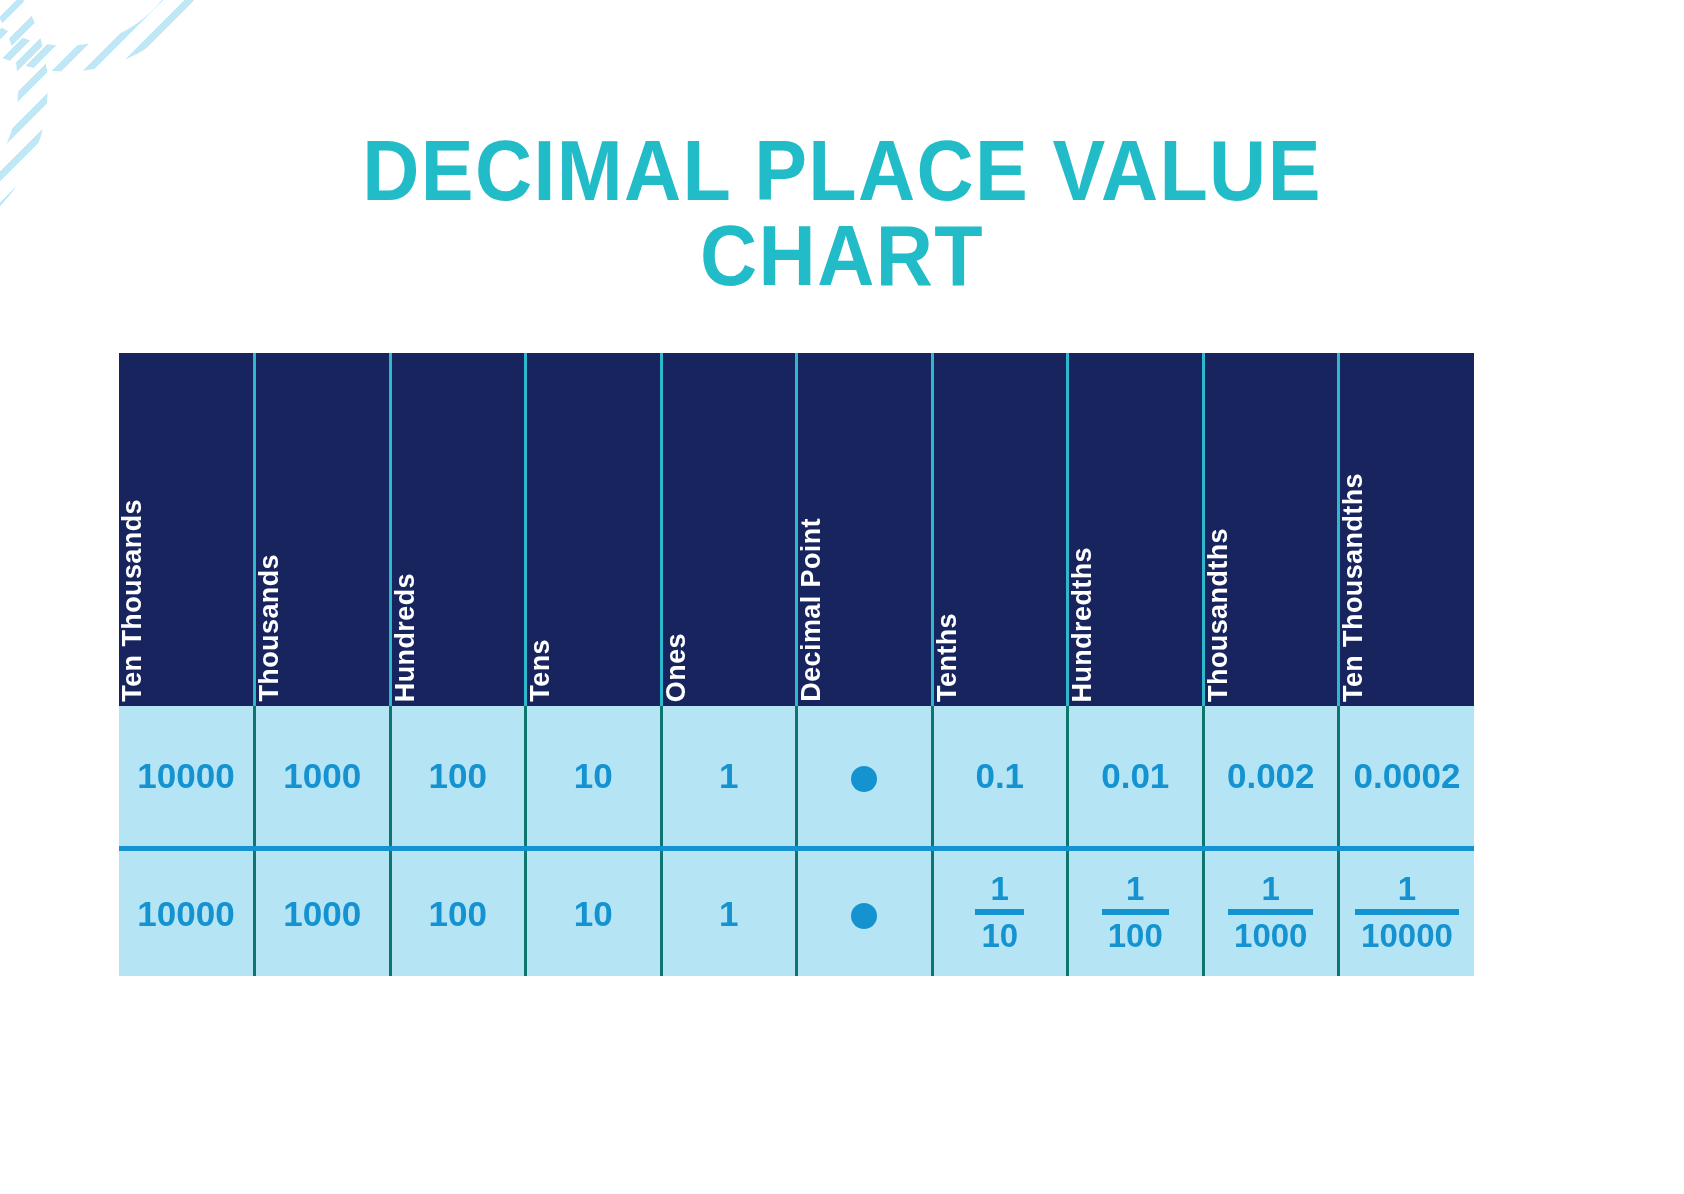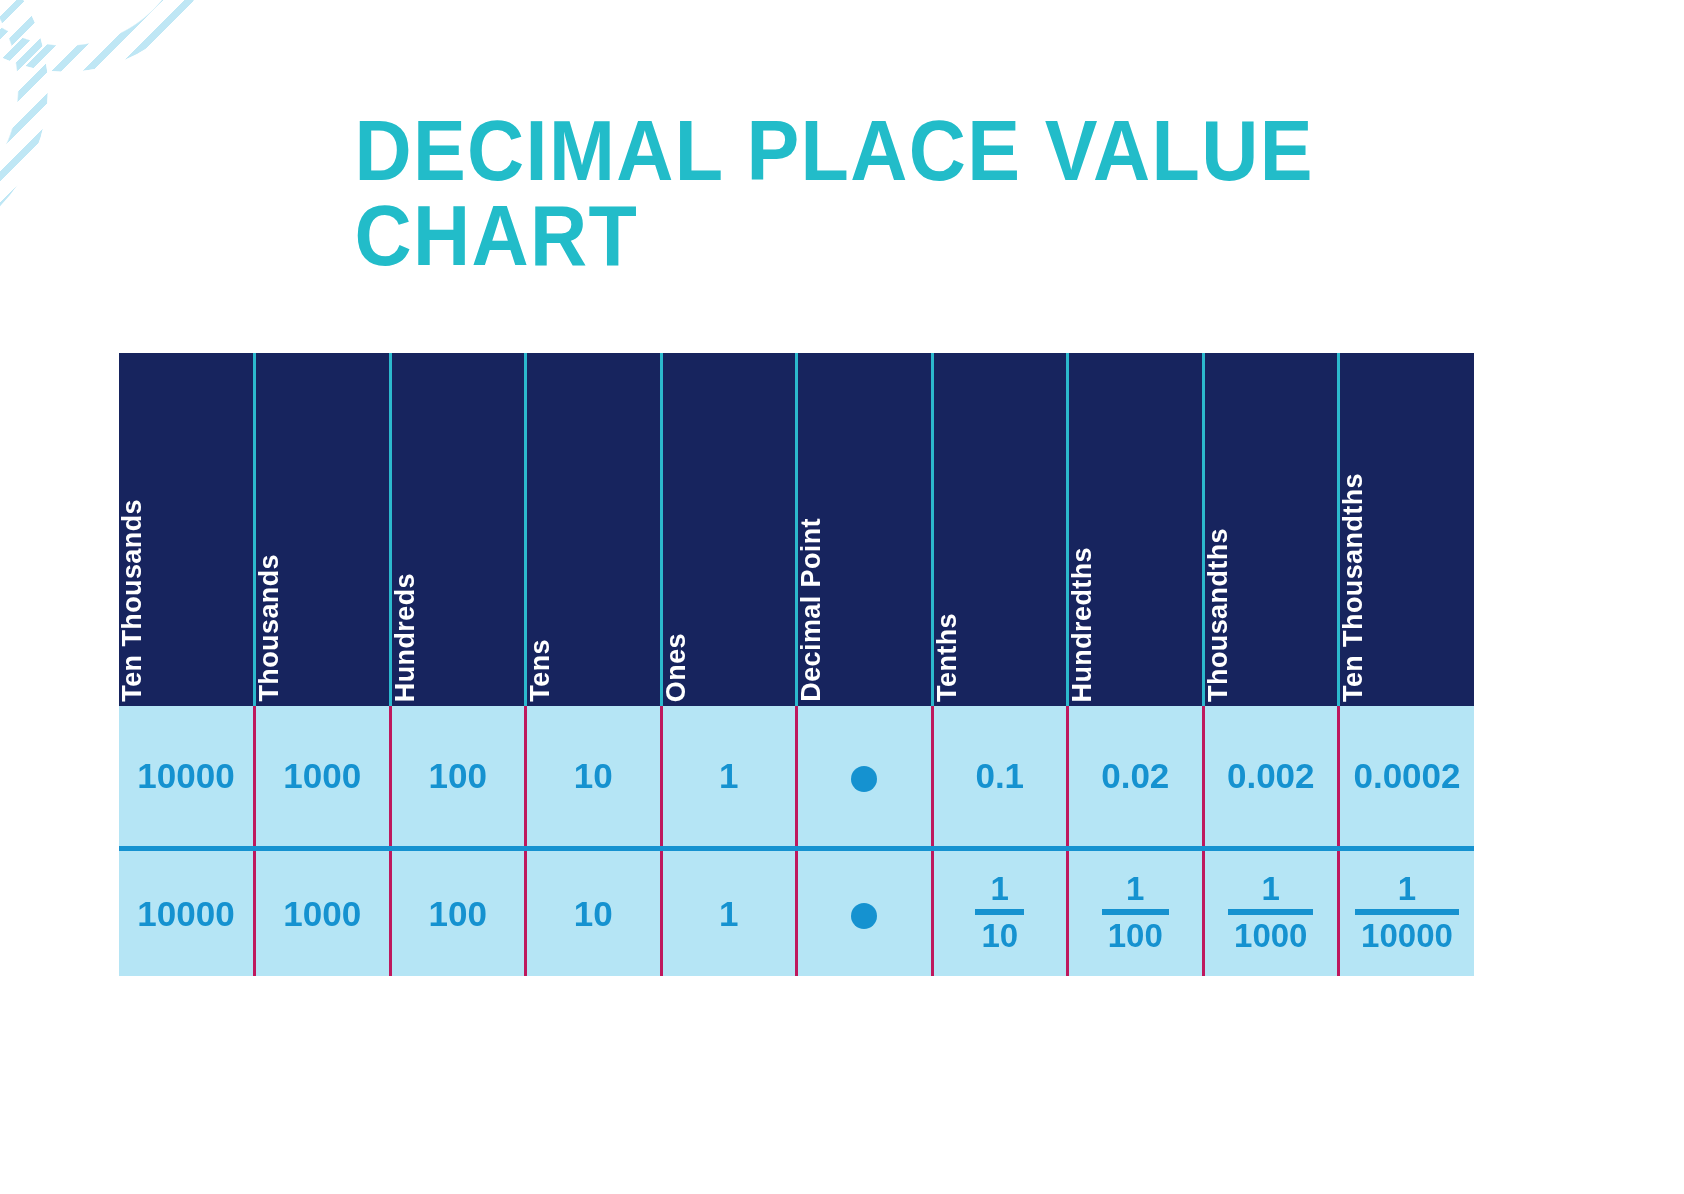--- a/index.html
+++ b/index.html
@@ -42,23 +42,24 @@
   #deco-bottom-left {
     width: 300px;
     height: 300px;
     left: -84px;
     bottom: -72px;
   }
 
   
   .title-wrap {
     position: absolute;
-    top: 108px;
+    top: 128px;
     left: 0;
     width: 100%;
+    text-align: center;
   }
   .title {
     display: block;
     color: #22bcc9;
     font-size: 86px;
     line-height: 0.99;
     font-weight: 700;
     letter-spacing: 1.5px;
     font-family: "Liberation Sans", sans-serif;
     max-width: 1060px;
@@ -100,21 +101,21 @@
     letter-spacing: 0.4px;
     white-space: nowrap;
     display: inline-block;
     padding-bottom: 12px;
     line-height: 1;
   }
 
   
   .data-row td {
     background: #b5e5f5;
-    border-left: 3px solid #be185d;
+    border-left: 3px solid #0f766e;
     text-align: center;
     color: #1592d0;
     font-weight: 700;
     font-size: 35px;
   }
   .data-row td:first-child {
     border-left: none;
   }
   .row-decimal td {
     height: 140px;
@@ -184,21 +185,21 @@
     </tr>
 
     <tr class="data-row row-decimal">
       <td><span class="plain">10000</span></td>
       <td><span class="plain">1000</span></td>
       <td><span class="plain">100</span></td>
       <td><span class="plain">10</span></td>
       <td><span class="plain">1</span></td>
       <td><span class="dot"></span></td>
       <td><span class="plain">0.1</span></td>
-      <td><span class="plain">0.02</span></td>
+      <td><span class="plain">0.01</span></td>
       <td><span class="plain">0.002</span></td>
       <td><span class="plain">0.0002</span></td>
     </tr>
 
     <tr class="data-row row-fraction">
       <td><span class="plain">10000</span></td>
       <td><span class="plain">1000</span></td>
       <td><span class="plain">100</span></td>
       <td><span class="plain">10</span></td>
       <td><span class="plain">1</span></td>

